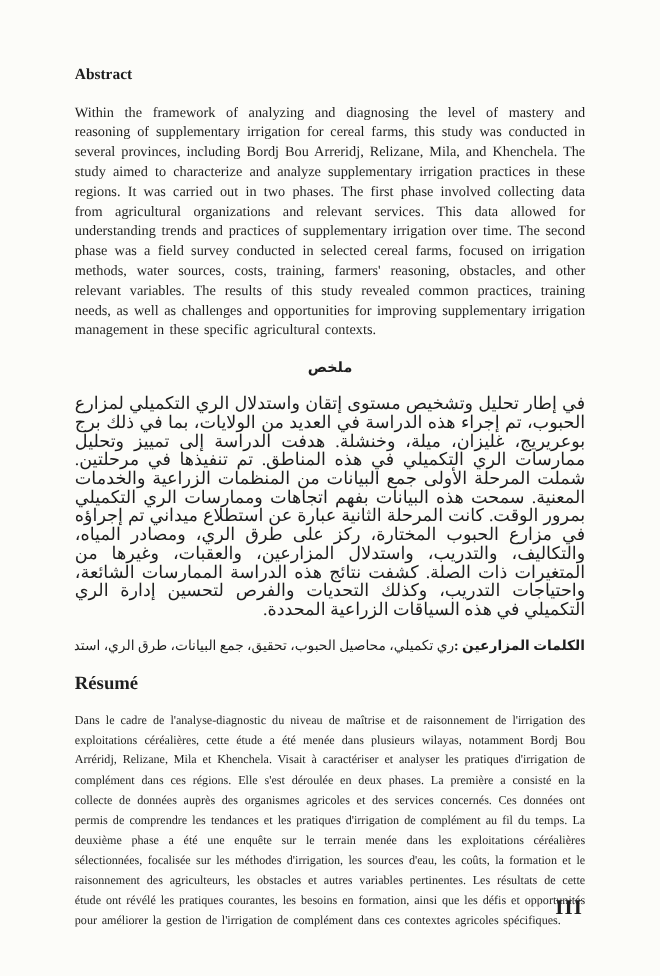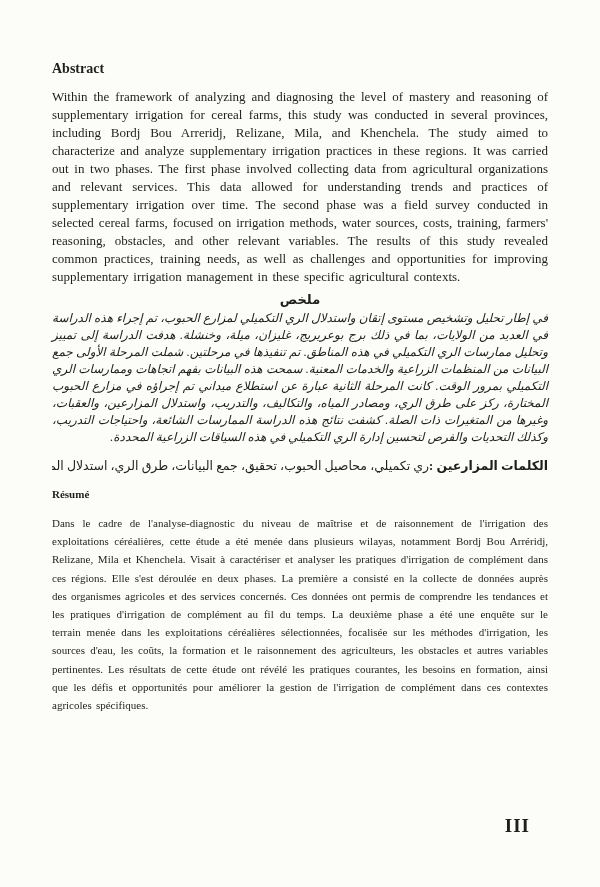--- a/index.html
+++ b/index.html
@@ -14,21 +14,21 @@
     color: #1e1e1e;
     font-family: "Liberation Serif", "DejaVu Serif", serif;
     position: relative;
   }
   .page {
     position: absolute;
     left: 52px;
     right: 52px;
     top: 0;
   }
-  p { margin: 0; }
+  p { margin: 16px; }
   .h-latin {
     margin-top: 60px;
     font-size: 14px;
     line-height: 17px;
     font-weight: bold;
   }
   .body-latin {
     margin-top: 11px;
     font-size: 13px;
     line-height: 18px;
@@ -47,38 +47,37 @@
     text-align: center;
     font-weight: bold;
     font-size: 13px;
     line-height: 18px;
     font-family: "Liberation Serif", "DejaVu Sans", sans-serif;
   }
   .body-ar {
     margin-top: 1px;
     direction: rtl;
     text-align: justify;
-    font-size: 12px;
+    font-size: 16px;
     line-height: 17px;
     font-family: "Liberation Serif", "DejaVu Sans", sans-serif;
-    font-style: italic;
   }
   .kw-ar {
     margin-top: 12px;
     direction: rtl;
     text-align: right;
     white-space: nowrap;
     overflow: hidden;
     font-size: 12.5px;
     line-height: 17px;
     font-family: "Liberation Serif", "DejaVu Sans", sans-serif;
   }
   .h-fr {
     margin-top: 10px;
-    font-size: 11px;
+    font-size: 17px;
     line-height: 18px;
     font-weight: bold;
   }
   .body-fr {
     margin-top: 11px;
     font-size: 11px;
     line-height: 18.2px;
     text-align: justify;
     word-spacing: 1.5px;
   }

